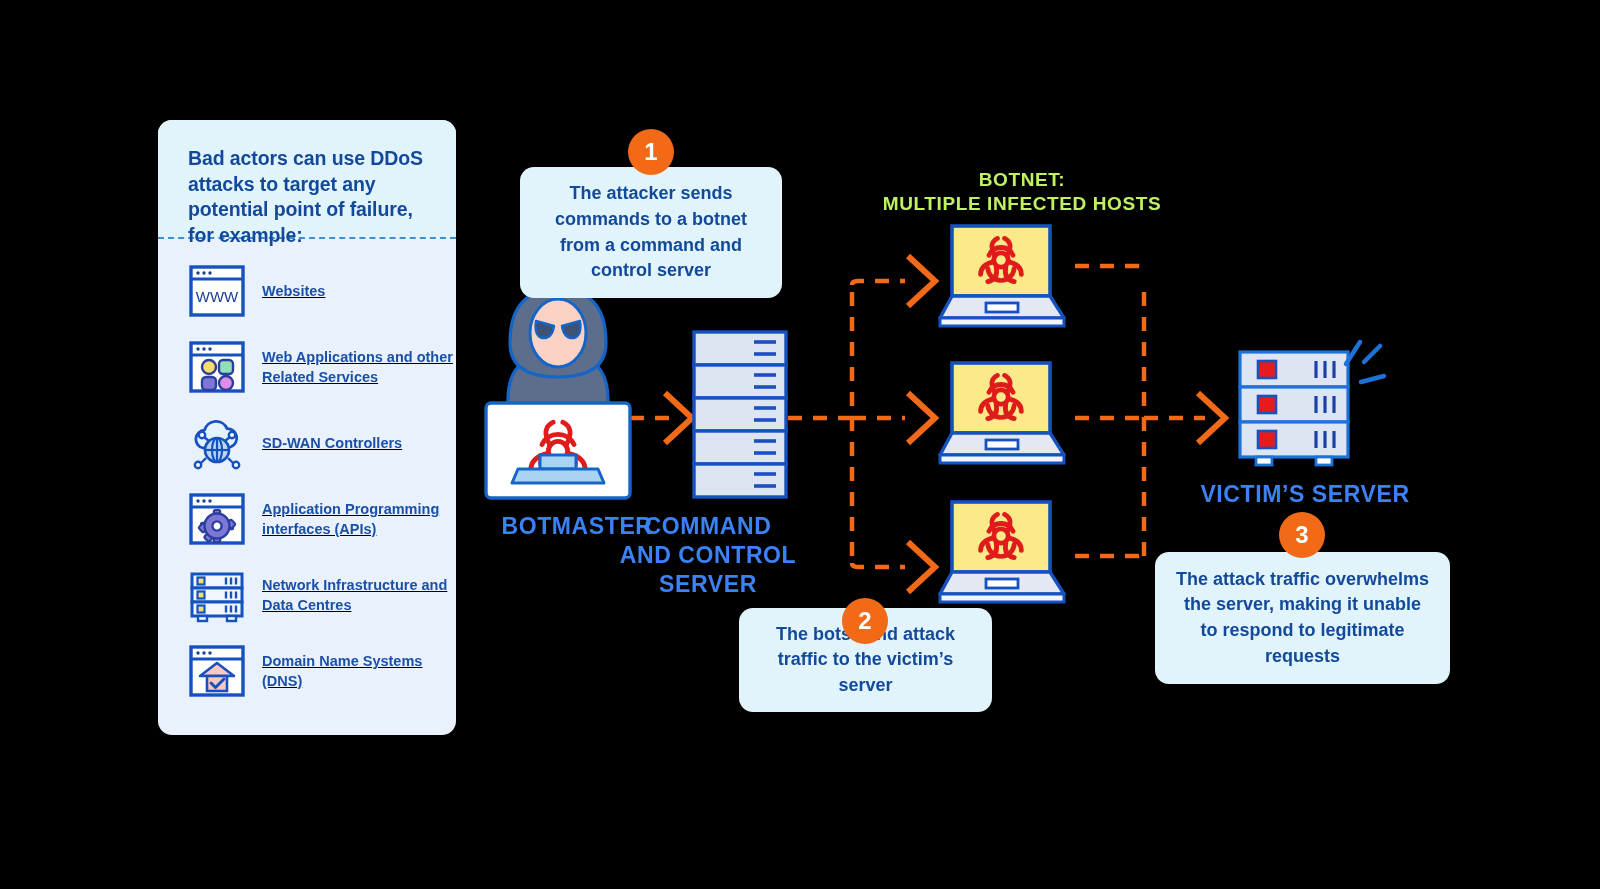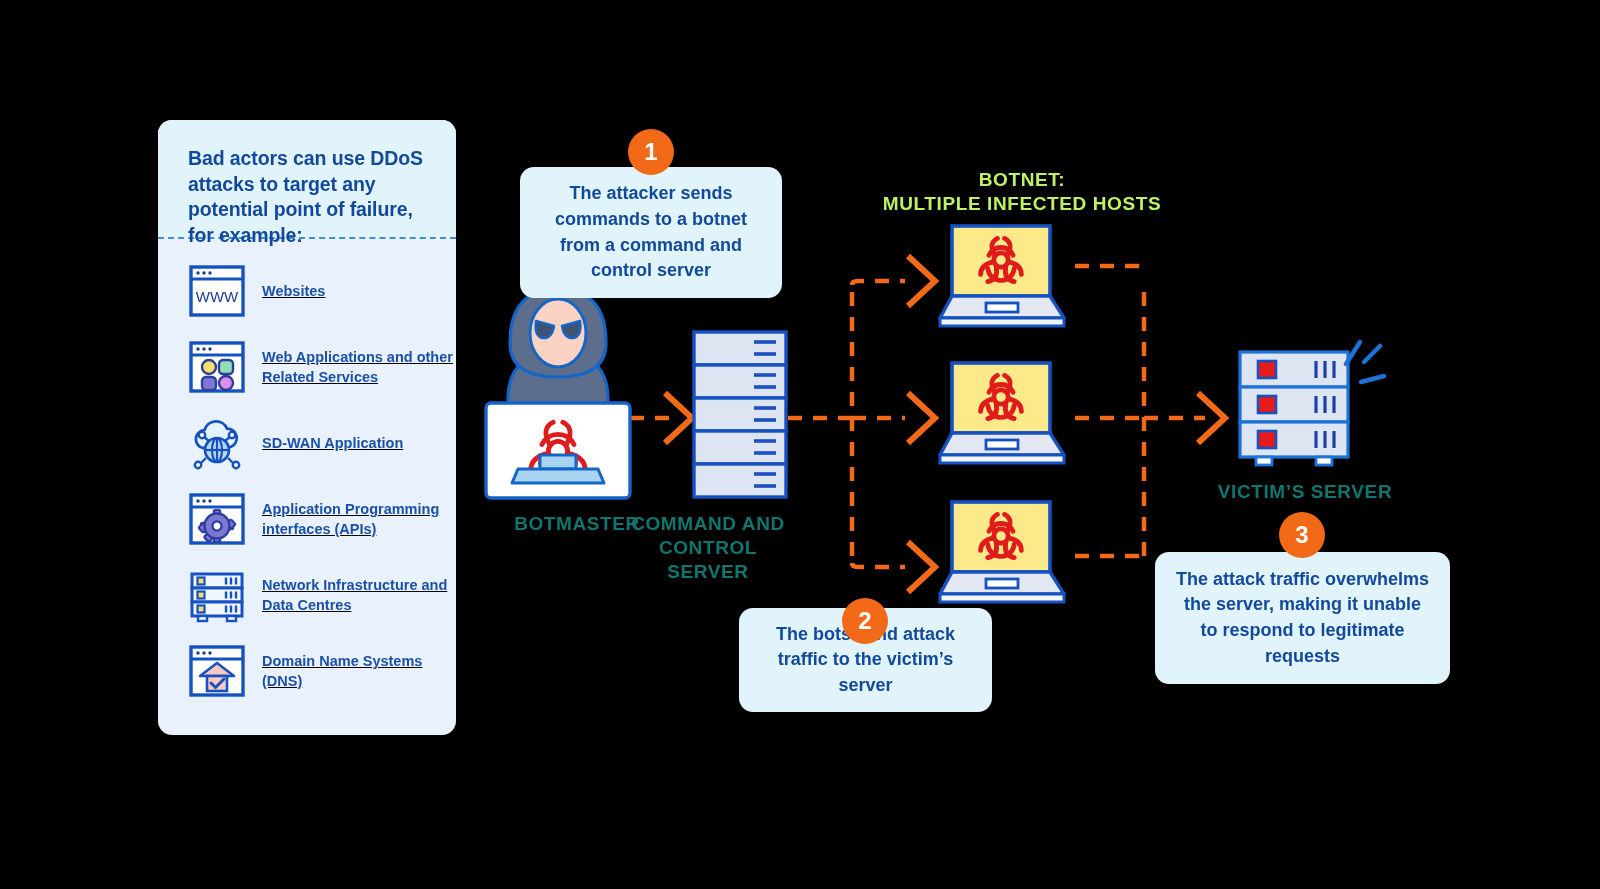--- a/index.html
+++ b/index.html
@@ -101,23 +101,23 @@
     font-weight: bold;
     display: flex;
     align-items: center;
     justify-content: center;
     line-height: 1;
   }
 
   
   .node-label {
     position: absolute;
-    color: #0f766e;
+    color: #3b82f6;
     font-weight: bold;
-    font-size: 19px;
+    font-size: 23px;
     letter-spacing: 0.6px;
     text-align: center;
     line-height: 1.25;
   }
   #label-botnet {
     color: #bef264;
     font-size: 19px;
   }
 
   svg { overflow: visible; }
@@ -171,21 +171,21 @@
           <line x1="29" y1="24" x2="29" y2="48" stroke="#1552c0" stroke-width="2.2"></line>
           <line x1="18" y1="44" x2="12" y2="50" stroke="#1552c0" stroke-width="2.4"></line>
           <line x1="40" y1="44" x2="46" y2="50" stroke="#1552c0" stroke-width="2.4"></line>
           <line x1="21" y1="27" x2="16" y2="23" stroke="#1552c0" stroke-width="2.4"></line>
           <line x1="37" y1="27" x2="42" y2="23" stroke="#1552c0" stroke-width="2.4"></line>
           <circle cx="10" cy="51" r="3.2" fill="#ffffff" stroke="#1552c0" stroke-width="2.4"></circle>
           <circle cx="48" cy="51" r="3.2" fill="#ffffff" stroke="#1552c0" stroke-width="2.4"></circle>
           <circle cx="14" cy="21" r="3.2" fill="#ffffff" stroke="#1552c0" stroke-width="2.4"></circle>
           <circle cx="44" cy="21" r="3.2" fill="#ffffff" stroke="#1552c0" stroke-width="2.4"></circle>
         </svg>
-        <div class="s-label">SD-WAN Application</div>
+        <div class="s-label">SD-WAN Controllers</div>
       </div>
 
       <div class="s-item">
         <svg class="s-icon" viewBox="0 0 58 58">
           <rect x="3" y="5" width="52" height="48" fill="#ffffff" stroke="#1552c0" stroke-width="3.4"></rect>
           <line x1="3" y1="17" x2="55" y2="17" stroke="#1552c0" stroke-width="3"></line>
           <circle cx="10" cy="11" r="1.7" fill="#1b3f8f"></circle>
           <circle cx="16" cy="11" r="1.7" fill="#1b3f8f"></circle>
           <circle cx="22" cy="11" r="1.7" fill="#1b3f8f"></circle>
           <g transform="translate(29,36)">

